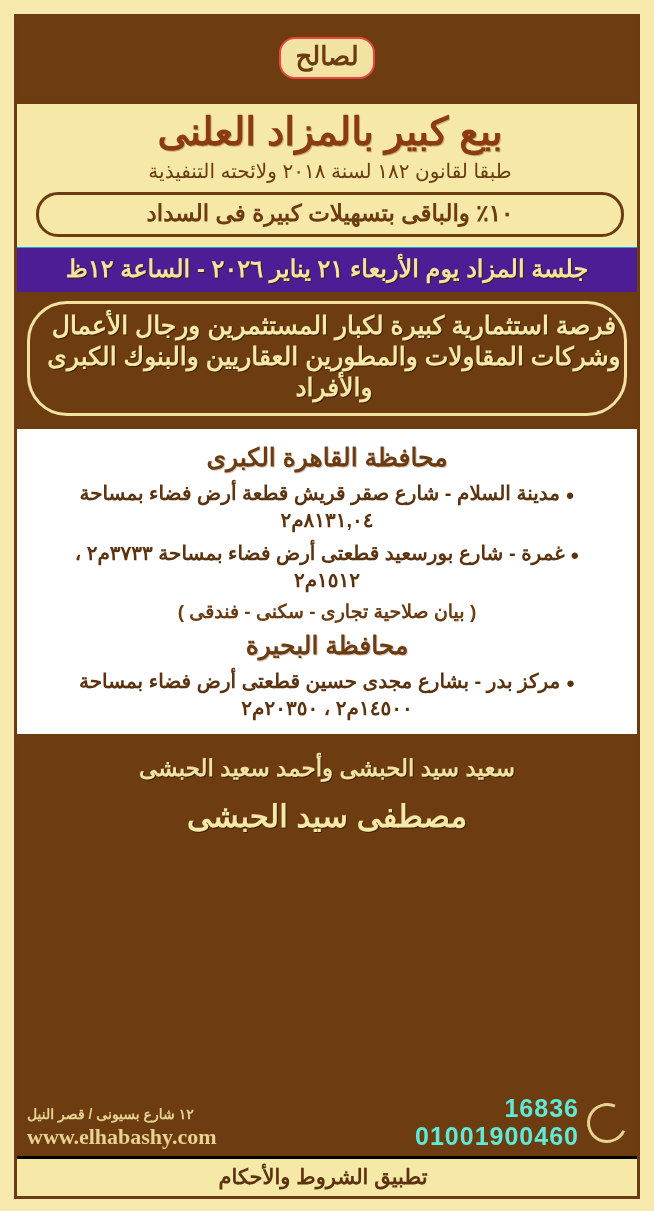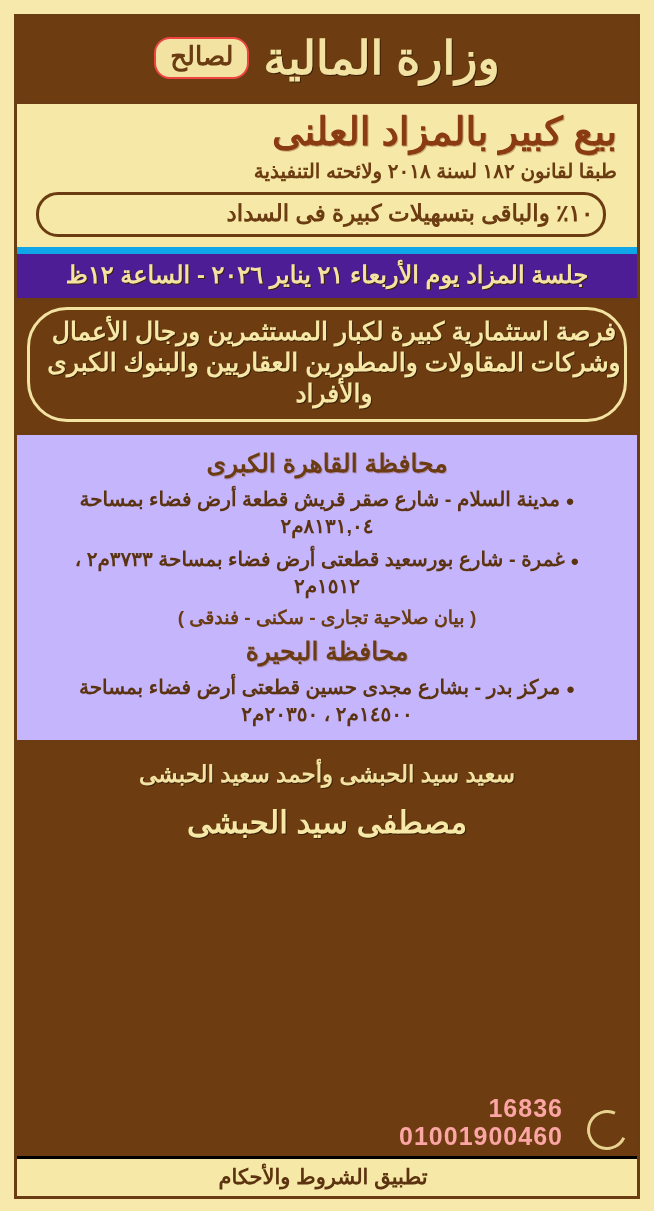--- a/index.html
+++ b/index.html
@@ -63,34 +63,35 @@
     font-weight: bold;
     border-radius: 16px;
     padding: 2px 14px 5px 14px;
     border: 2px solid #ef4444;
     white-space: nowrap;
   }
 
   
   .yellow {
     background: #f6e8a6;
-    padding: 8px 20px 6px 8px;
-    border-bottom: 7px solid #0ea5e9;
+    padding: 8px 2px 6px 8px;
+    text-align: center;
+    border-bottom: 1px solid #0ea5e9;
   }
   .big-sale {
     color: #8a3b12;
     font-size: 39px;
     font-weight: bold;
     line-height: 1.05;
     text-shadow: 1px 1px 0 rgba(120,60,20,.35);
   }
   .law-line {
     color: #6b3b12;
     font-size: 20px;
-    font-weight: bold;
+    font-weight: normal;
     margin-top: 6px;
   }
   .pill {
     margin: 9px auto 4px auto;
     border: 3px solid #6b3b12;
     border-radius: 22px;
     padding: 5px 10px 7px 10px;
     color: #6b3b12;
     font-size: 23px;
     font-weight: bold;
@@ -132,21 +133,21 @@
     text-align: center;
     color: #f6e8a6;
     font-size: 25px;
     font-weight: bold;
     line-height: 1.25;
     text-shadow: 1px 1px 0 #3a2007;
   }
 
   
   .listings {
-    background: #c4b5fd;
+    background: #ffffff;
     padding: 8px 10px 6px 10px;
     text-align: center;
     border-bottom: 3px solid #6b3b12;
     flex: 0 0 auto;
   }
   .gov-title {
     color: #6b3b12;
     font-size: 25px;
     font-weight: bold;
     margin: 6px 0 8px 0;
@@ -200,24 +201,24 @@
     left: 10px;
     right: 10px;
     bottom: 6px;
     display: flex;
     align-items: flex-end;
     justify-content: space-between;
     direction: rtl;
   }
   .phones {
     text-align: right;
-    color: #fca5a5;
+    color: #5eead4;
     display: flex;
-    align-items: flex-end;
-    gap: 24px;
+    align-items: center;
+    gap: 8px;
   }
   .phone-icon {
     display: inline-block;
     width: 34px;
     height: 34px;
     border: 3px solid #e7d391;
     border-right-color: transparent;
     border-radius: 50%;
     transform: rotate(-20deg);
     position: relative;
@@ -258,21 +259,20 @@
 </style>
 </head>
 <body>
 
 <div class="page">
   <div class="paper"></div>
 
   <div class="ad">
 
     <div class="header-band">
-      <div class="ministry">وزارة المالية</div>
       <div class="lesaleh">لصالح</div>
     </div>
 
     <div class="yellow">
       <div class="big-sale">بيع كبير بالمزاد العلنى</div>
       <div class="law-line">طبقا لقانون ١٨٢ لسنة ٢٠١٨ ولائحته التنفيذية</div>
       <div class="pill">١٠٪ والباقى بتسهيلات كبيرة فى السداد</div>
     </div>
 
     <div class="session-band">
@@ -307,19 +307,23 @@
       <div class="name-main">مصطفى سيد الحبشى</div>
 
       <div class="contact-bottom">
         <div class="phones">
           <span class="phone-icon"></span>
           <span class="phone-nums">
             <div>16836</div>
             <div>01001900460</div>
           </span>
         </div>
+        <div class="web">
+          <div class="tag">١٢ شارع بسيونى / قصر النيل</div>
+          <div class="url">www.elhabashy.com</div>
+        </div>
       </div>
     </div>
 
     <div class="footer">تطبيق الشروط والأحكام</div>
 
   </div>
 </div>
 
 </body></html>

